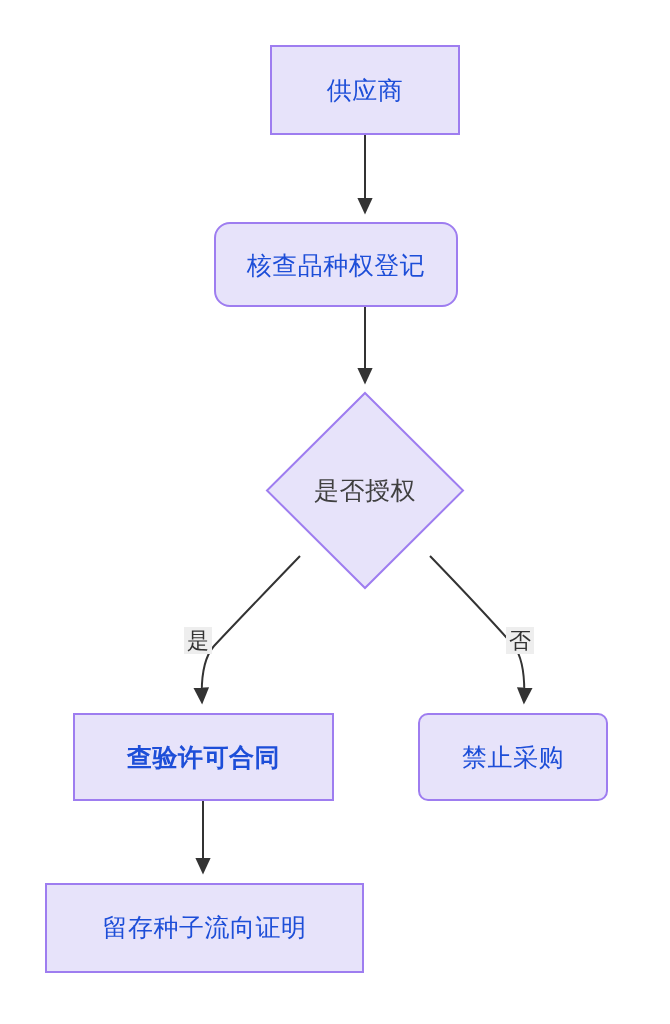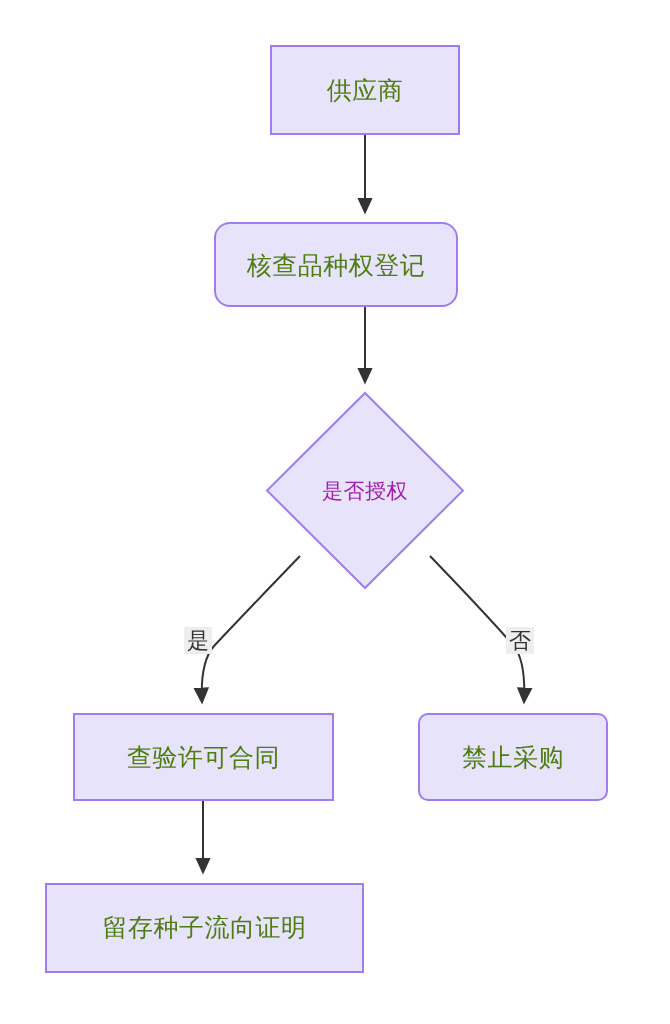--- a/index.html
+++ b/index.html
@@ -28,21 +28,21 @@
     pointer-events: none;
   }
   .node {
     position: absolute;
     box-sizing: border-box;
     display: flex;
     align-items: center;
     justify-content: center;
     background: #e7e3fa;
     border: 2px solid #9e7df0;
-    color: #4d7c0f;
+    color: #1d4ed8;
     font-size: 25px;
     line-height: 1.2;
     letter-spacing: 0.5px;
     white-space: nowrap;
   }
   .node-label {
     display: block;
   }
   .diamond-wrap {
     position: absolute;
@@ -55,22 +55,22 @@
   }
   .diamond-label {
     position: absolute;
     left: 0;
     top: 0;
     width: 100%;
     height: 100%;
     display: flex;
     align-items: center;
     justify-content: center;
-    color: #a21caf;
-    font-size: 21px;
+    color: #404040;
+    font-size: 25px;
     letter-spacing: 0.5px;
     white-space: nowrap;
   }
   .edge-label {
     position: absolute;
     background: #eeeeee;
     color: #333333;
     font-size: 22px;
     line-height: 1.15;
     padding: 1px 3px;
@@ -112,21 +112,21 @@
     <svg class="diamond-shape" width="200" height="199" viewBox="0 0 200 199" xmlns="http://www.w3.org/2000/svg">
       <polygon points="100,2 198,99.5 100,197 2,99.5" fill="#e7e3fa" stroke="#9e7df0" stroke-width="2"></polygon>
     </svg>
     <div class="diamond-label">是否授权</div>
   </div>
 
   <div class="edge-label" style="left:184px; top:627px;">是</div>
 
   <div class="edge-label" style="left:506px; top:627px;">否</div>
 
-  <div class="node" style="left:73px; top:713px; width:261px; height:88px;">
+  <div class="node" style="left:73px; top:713px; width:261px; height:88px;font-weight:bold;">
     <span class="node-label">查验许可合同</span>
   </div>
 
   <div class="node" style="left:418px; top:713px; width:190px; height:88px;border-radius:10px;">
     <span class="node-label">禁止采购</span>
   </div>
 
   <div class="node" style="left:45px; top:883px; width:319px; height:90px;font-family:Liberation Serif, serif;">
     <span class="node-label">留存种子流向证明</span>
   </div>

